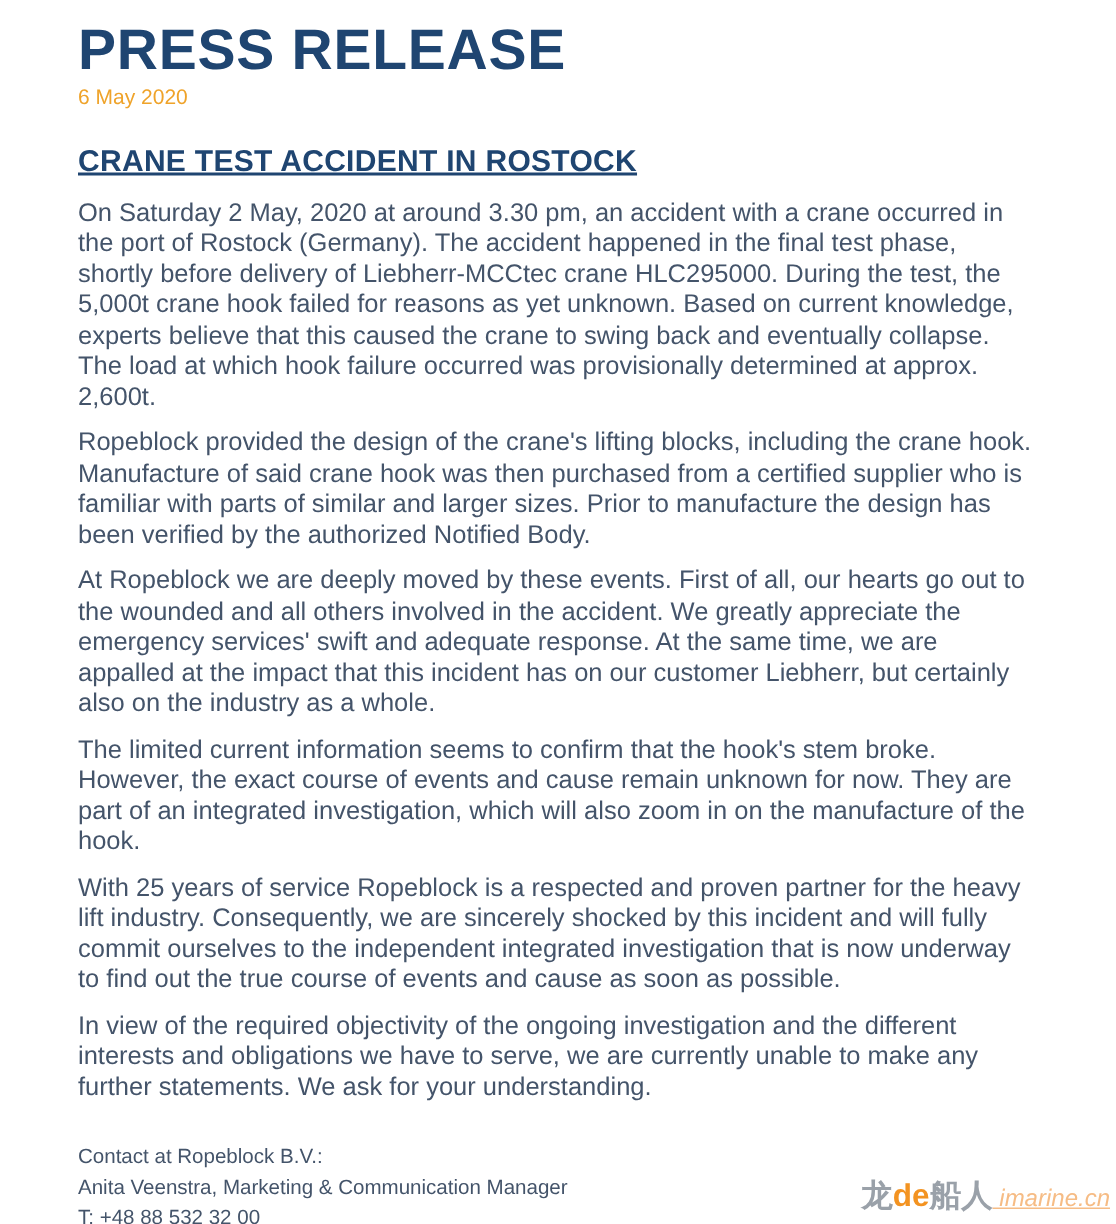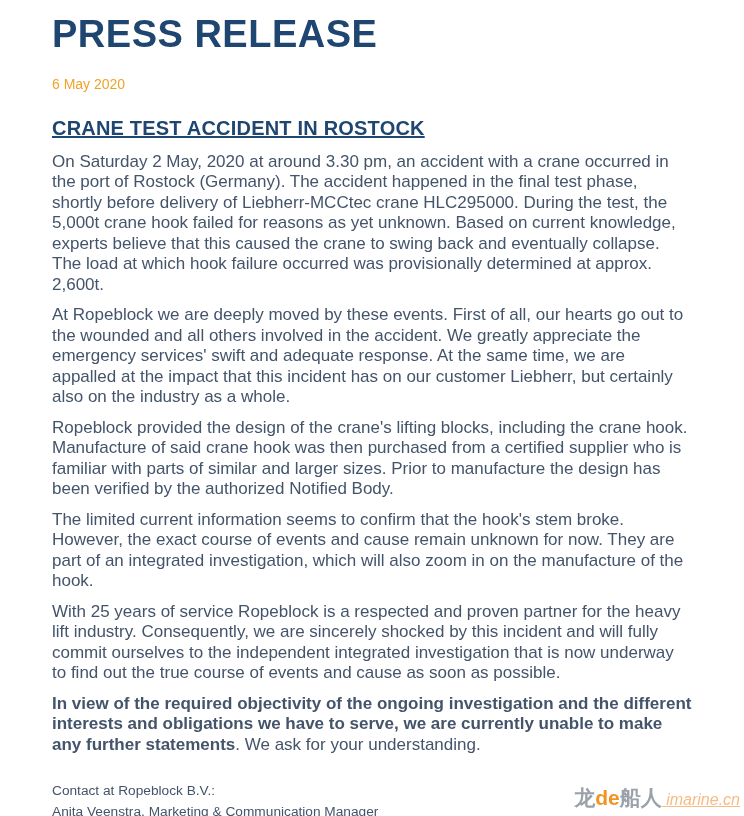--- a/index.html
+++ b/index.html
@@ -20,21 +20,21 @@
   }
   h1.page-title {
     margin: 0;
     font-size: 38px;
     line-height: 1.12;
     font-weight: 700;
     letter-spacing: 0.5px;
     color: var(--color-title, #1f4571);
   }
   .press-date {
-    margin-top: 20px;
+    margin-top: 0;
     font-size: 14px;
     font-weight: 400;
     color: var(--color-date, #efa32a);
   }
   h2.article-heading {
     margin: 25px 0 0 0;
     font-size: 20px;
     font-weight: 700;
     letter-spacing: 0.2px;
     color: var(--color-title, #1f4571);
@@ -44,21 +44,21 @@
     margin-top: 12px;
     max-width: 641px;
   }
   .body-copy p {
     margin: 0 0 10px 0;
     font-size: 17px;
     line-height: 20.5px;
     color: var(--color-body, #44546a);
   }
   .body-copy p.statement strong {
-    font-weight: 700;
+    font-weight: 400;
     text-align: right;
   }
   .contact-block {
     margin-top: 26px;
     font-size: 13.7px;
     line-height: 20.5px;
   }
   .dateline {
     margin-top: 11px;
     font-size: 11px;
@@ -97,22 +97,22 @@
 <div class="page">
 
   <h1 class="page-title">PRESS RELEASE</h1>
 
   <div class="press-date">6 May 2020</div>
 
   <h2 class="article-heading">CRANE TEST ACCIDENT IN ROSTOCK</h2>
 
   <div class="body-copy">
     <p>On Saturday 2 May, 2020 at around 3.30 pm, an accident with a crane occurred in the port of Rostock (Germany). The accident happened in the final test phase, shortly before delivery of Liebherr-MCCtec crane HLC295000. During the test, the 5,000t crane hook failed for reasons as yet unknown. Based on current knowledge, experts believe that this caused the crane to swing back and eventually collapse. The load at which hook failure occurred was provisionally determined at approx. 2,600t.</p>
+    <p>Ropeblock provided the design of the crane's lifting blocks, including the crane hook. Manufacture of said crane hook was then purchased from a certified supplier who is familiar with parts of similar and larger sizes. Prior to manufacture the design has been verified by the authorized Notified Body.</p>
     <p>At Ropeblock we are deeply moved by these events. First of all, our hearts go out to the wounded and all others involved in the accident. We greatly appreciate the emergency services' swift and adequate response. At the same time, we are appalled at the impact that this incident has on our customer Liebherr, but certainly also on the industry as a whole.</p>
-    <p>Ropeblock provided the design of the crane's lifting blocks, including the crane hook. Manufacture of said crane hook was then purchased from a certified supplier who is familiar with parts of similar and larger sizes. Prior to manufacture the design has been verified by the authorized Notified Body.</p>
     <p>The limited current information seems to confirm that the hook's stem broke. However, the exact course of events and cause remain unknown for now. They are part of an integrated investigation, which will also zoom in on the manufacture of the hook.</p>
     <p>With 25 years of service Ropeblock is a respected and proven partner for the heavy lift industry. Consequently, we are sincerely shocked by this incident and will fully commit ourselves to the independent integrated investigation that is now underway to find out the true course of events and cause as soon as possible.</p>
     <p class="statement"><strong>In view of the required objectivity of the ongoing investigation and the different interests and obligations we have to serve, we are currently unable to make any further statements</strong><span>. We ask for your understanding.</span></p>
   </div>
 
   <div class="contact-block">
     <div>Contact at Ropeblock B.V.:</div>
     <div>Anita Veenstra, Marketing &amp; Communication Manager</div>
     <div>T: +48 88 532 32 00</div>
   </div>

